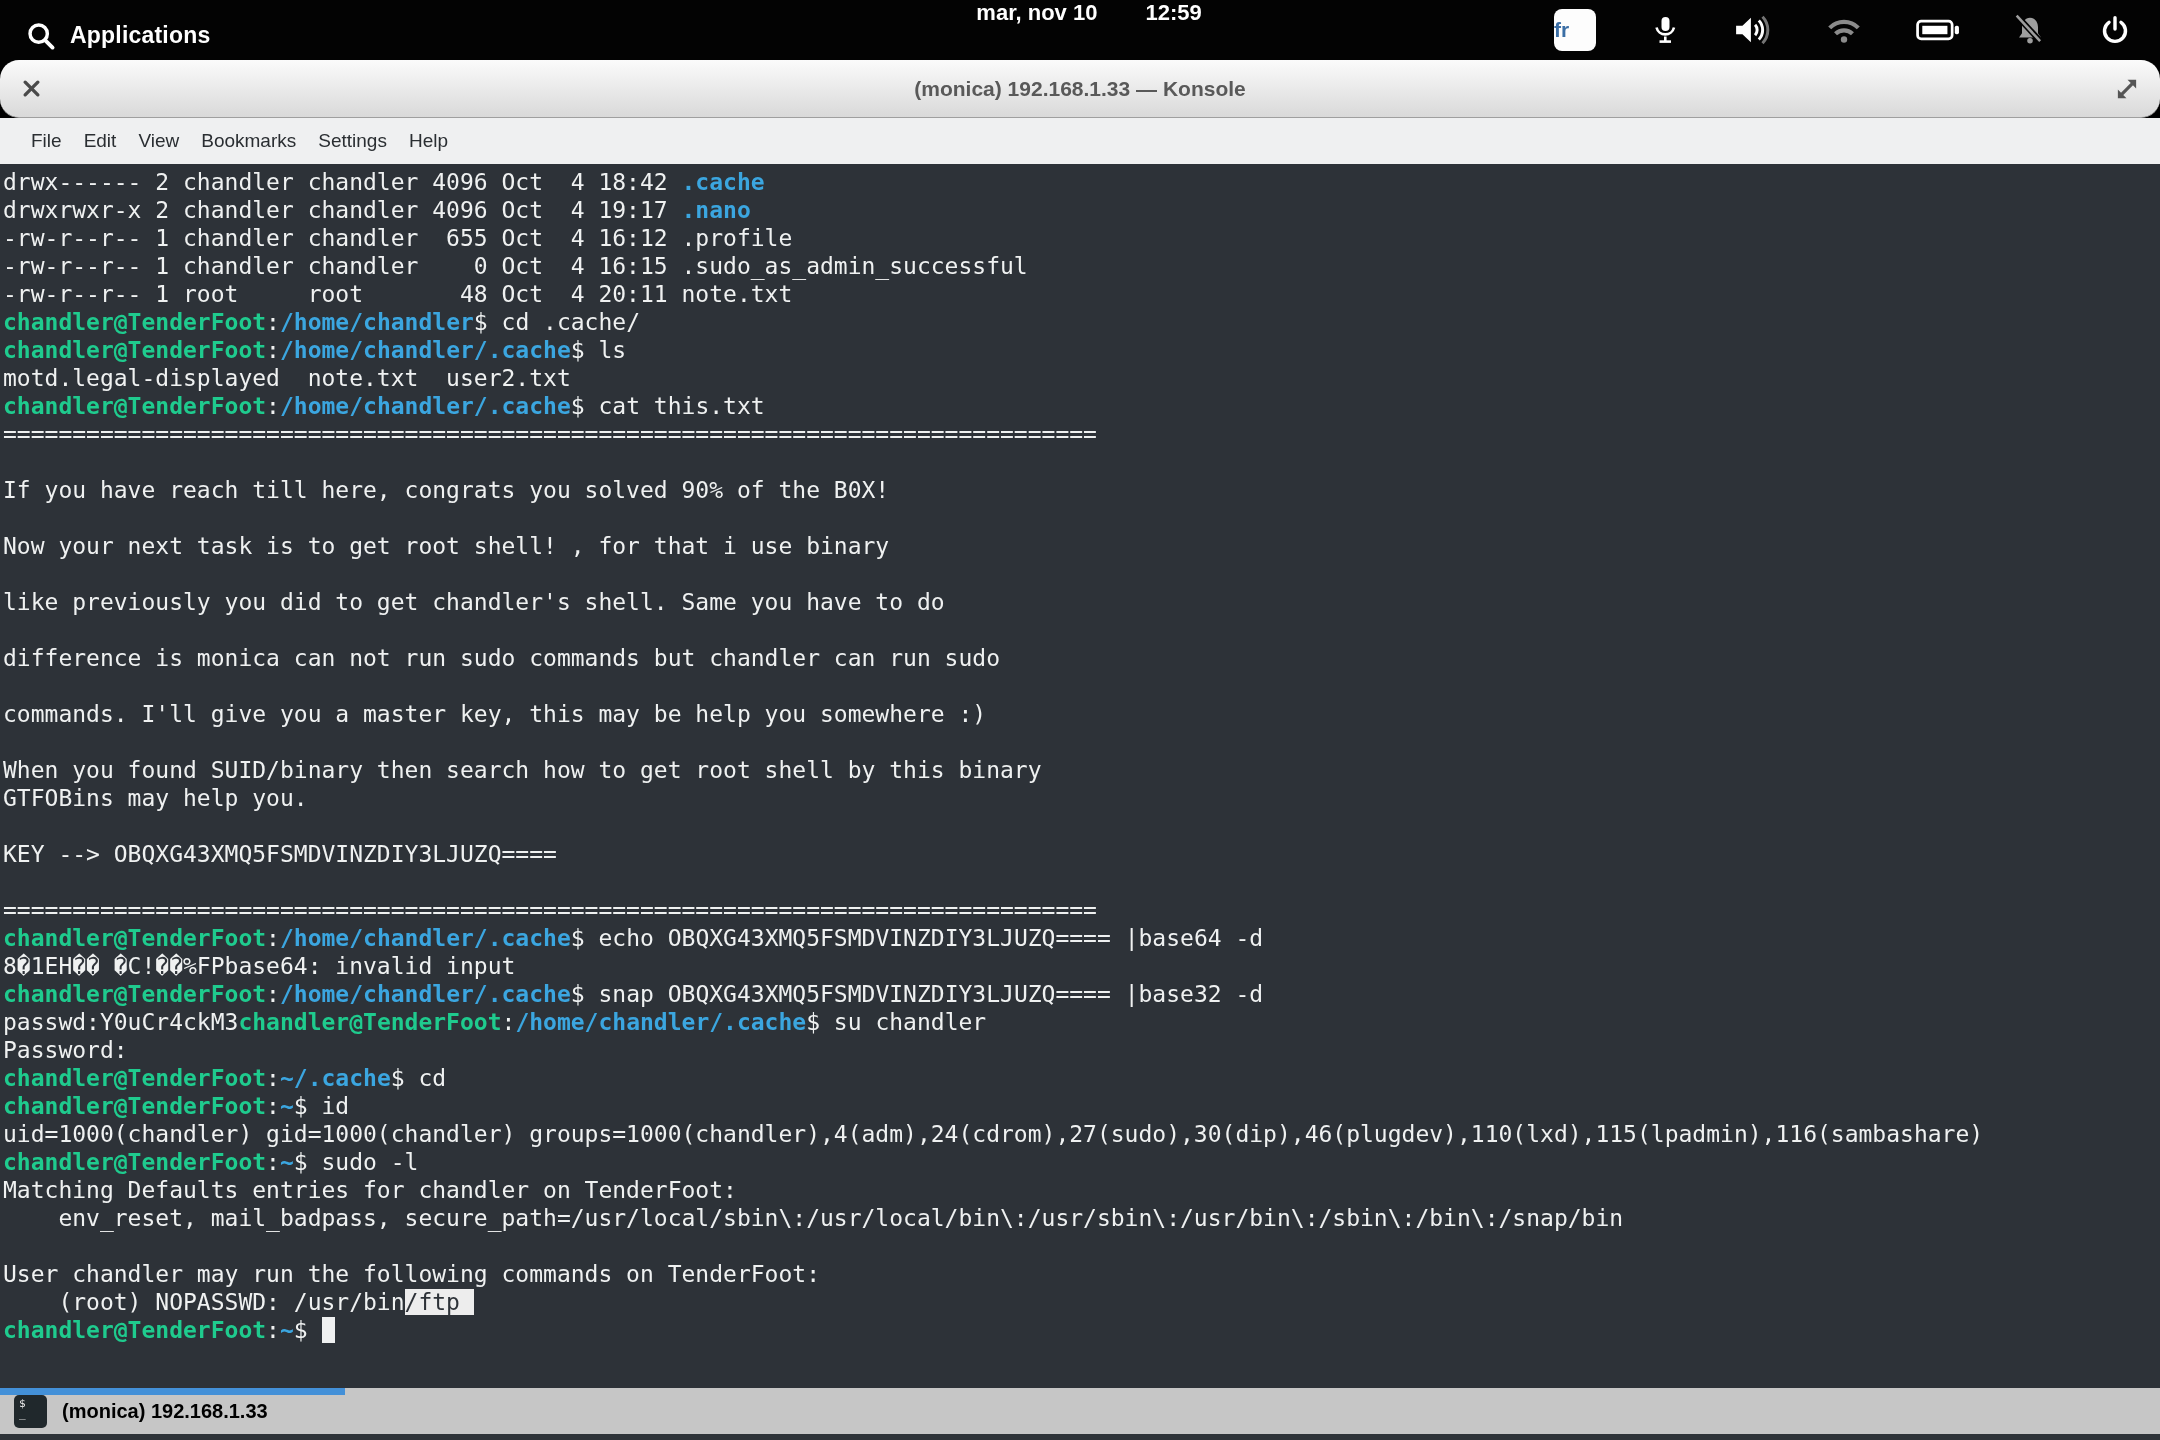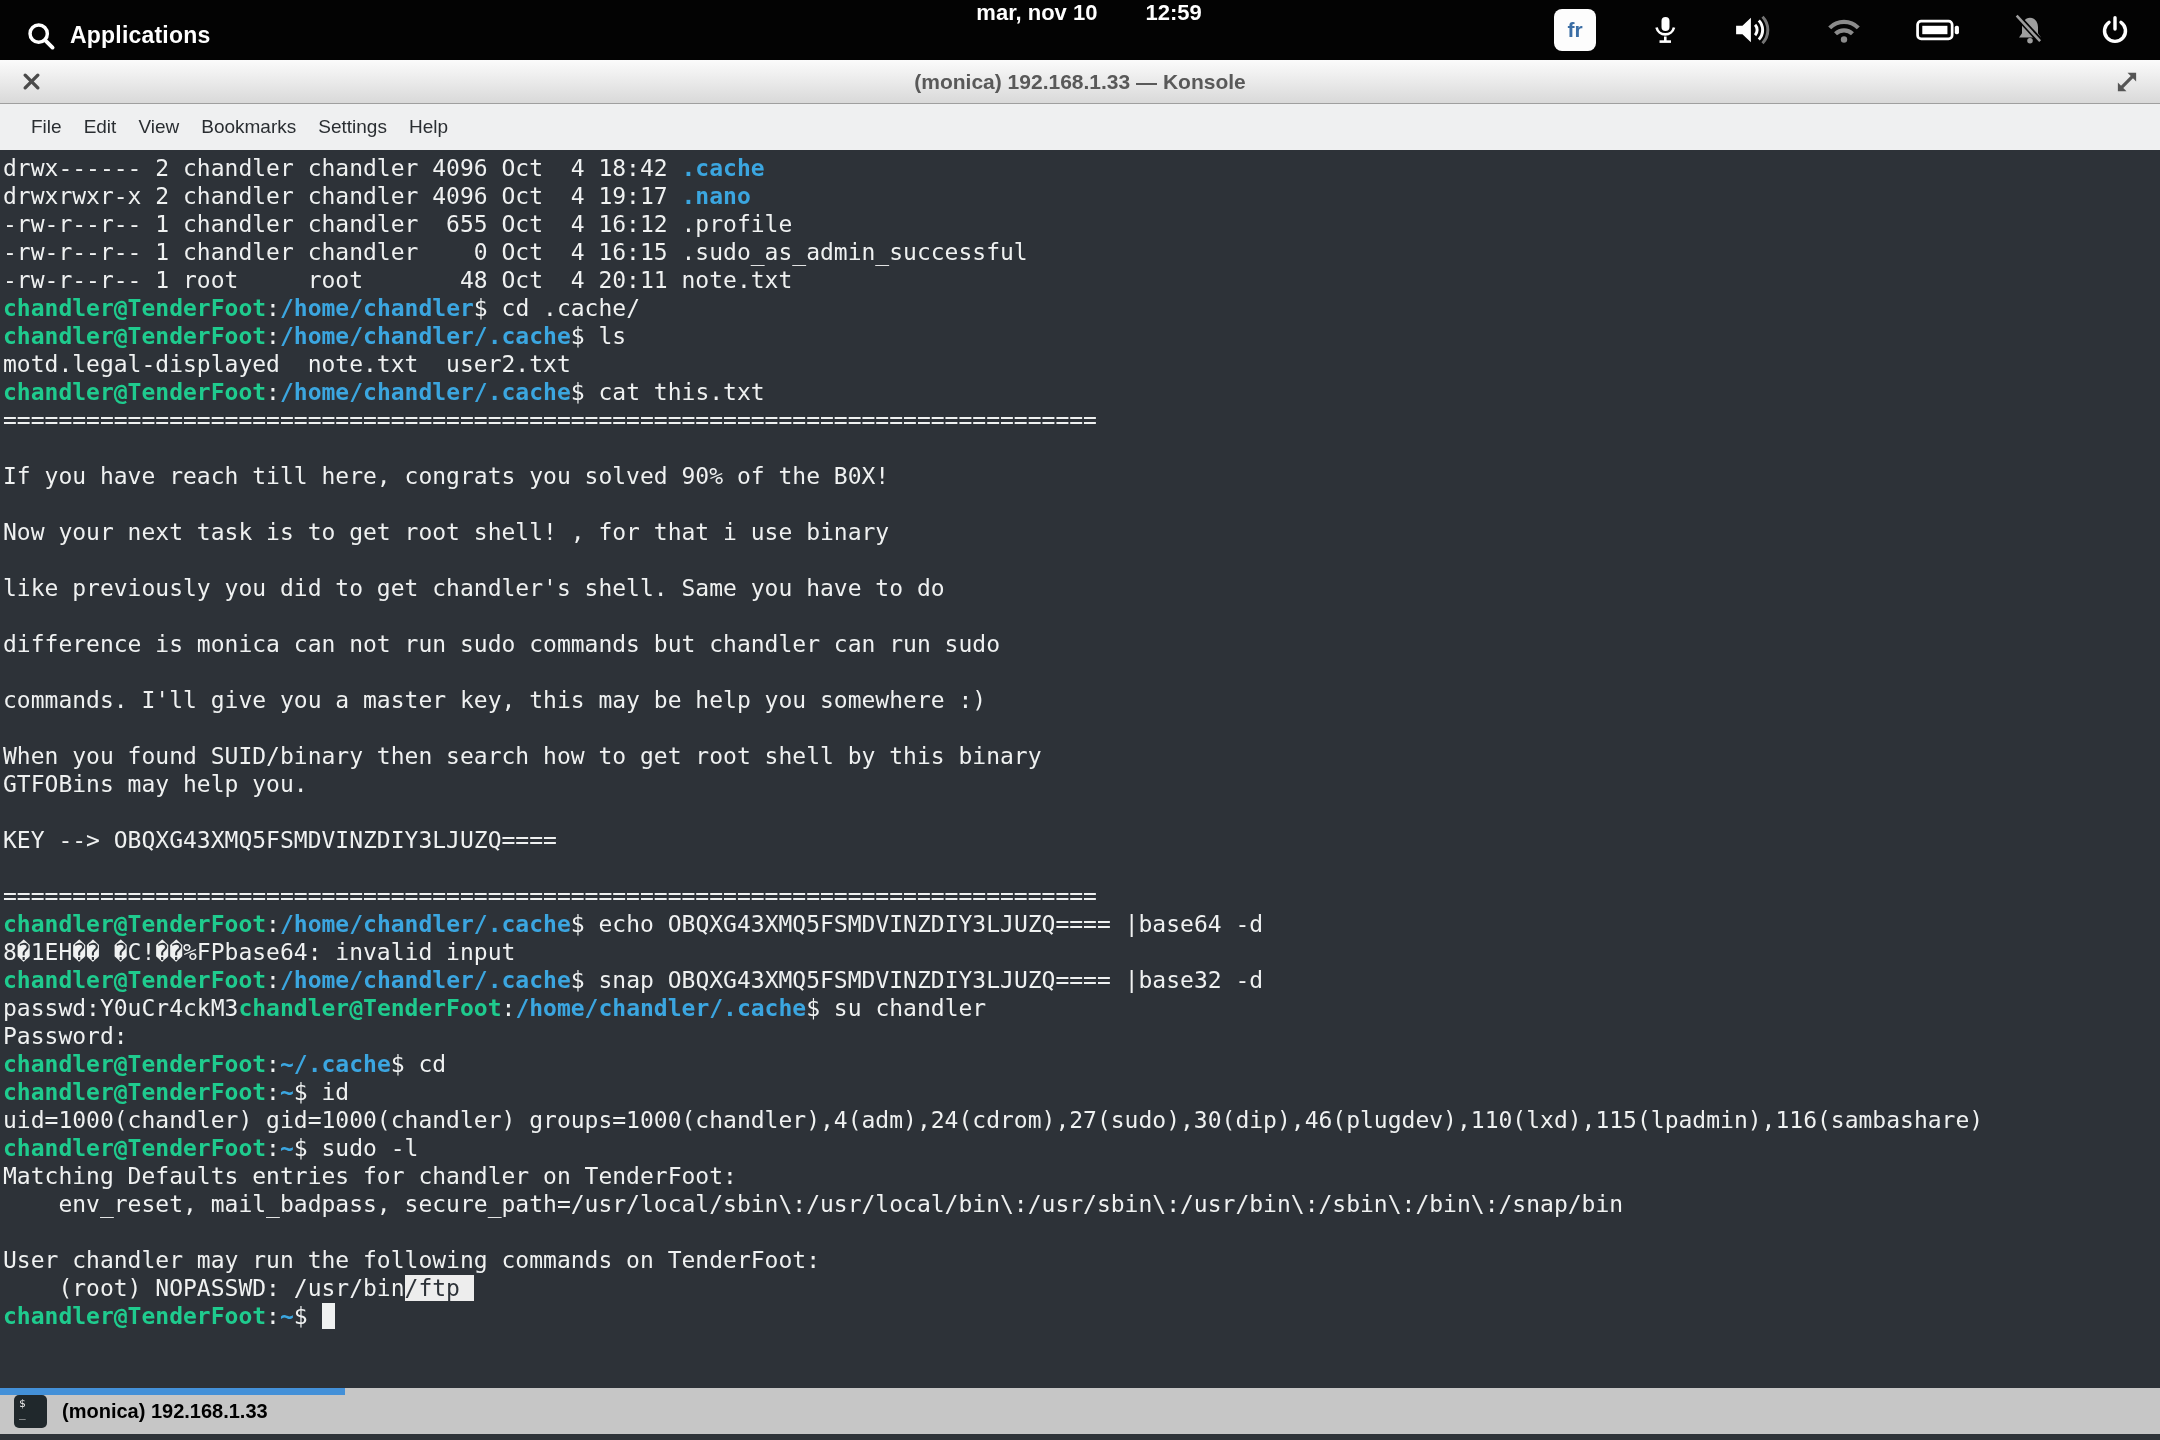--- a/index.html
+++ b/index.html
@@ -7,25 +7,25 @@
   body { font-family:"Liberation Sans", sans-serif; background:#000; }
 
   .screen { width:2160px; height:1440px; display:flex; flex-direction:column; }
 
   
   .panel { height:60px; background:#030303; display:flex; align-items:center; position:relative; flex:0 0 auto; color:#fff; }
   .panel-left { display:flex; align-items:center; gap:14px; padding-left:26px;margin-top:11px; }
   .apps-label { font-size:23px; font-weight:bold; letter-spacing:.2px; }
   .panel-clock { position:absolute; left:50%; top:0; height:60px; transform:translateX(-46%); display:flex; align-items:flex-start; gap:48px; font-size:22px; font-weight:bold; }
   .panel-tray { position:absolute; right:0; top:0; height:60px; display:flex; align-items:center; gap:54px; padding-right:30px; }
-  .kb-layout { width:42px; height:42px; background:#fdfdfd; border-radius:8px; display:flex; align-items:center; justify-content:center; font-size:21px; font-weight:bold; }
+  .kb-layout { width:42px; height:42px; background:#fdfdfd; border-radius:8px; display:flex; align-items:center; justify-content:flex-start; font-size:21px; font-weight:bold; }
   .tray-ico { display:flex; align-items:center; justify-content:center; }
 
   
-  .titlebar { height:44px; background:linear-gradient(#fbfbfb,#d9d9d9); border-bottom:1px solid #9f9f9f; position:relative; display:flex; align-items:center; justify-content:center; flex:0 0 auto; }
+  .titlebar { height:58px; background:linear-gradient(#fbfbfb,#d9d9d9); border-bottom:1px solid #9f9f9f; position:relative; display:flex; align-items:center; justify-content:center; flex:0 0 auto;border-radius:19px; }
   .win-title { font-size:21px; font-weight:bold; color:#595959; }
   .btn-close { position:absolute; left:16px; top:50%; transform:translateY(-50%); width:30px; height:30px; display:flex; align-items:center; justify-content:center; cursor:default; }
   .btn-max { position:absolute; right:16px; top:50%; transform:translateY(-50%); width:34px; height:34px; display:flex; align-items:center; justify-content:center; }
 
   
   .menubar { height:46px; background:#eff0f1; display:flex; align-items:center; padding-left:20px; flex:0 0 auto; }
   .menu-item { font-size:19px; color:#2a2e32; padding:0 11px; }
 
   
   .terminal { flex:1 1 auto; background:var(--term-bg); overflow:hidden; padding:4px 0 0 3px; }

